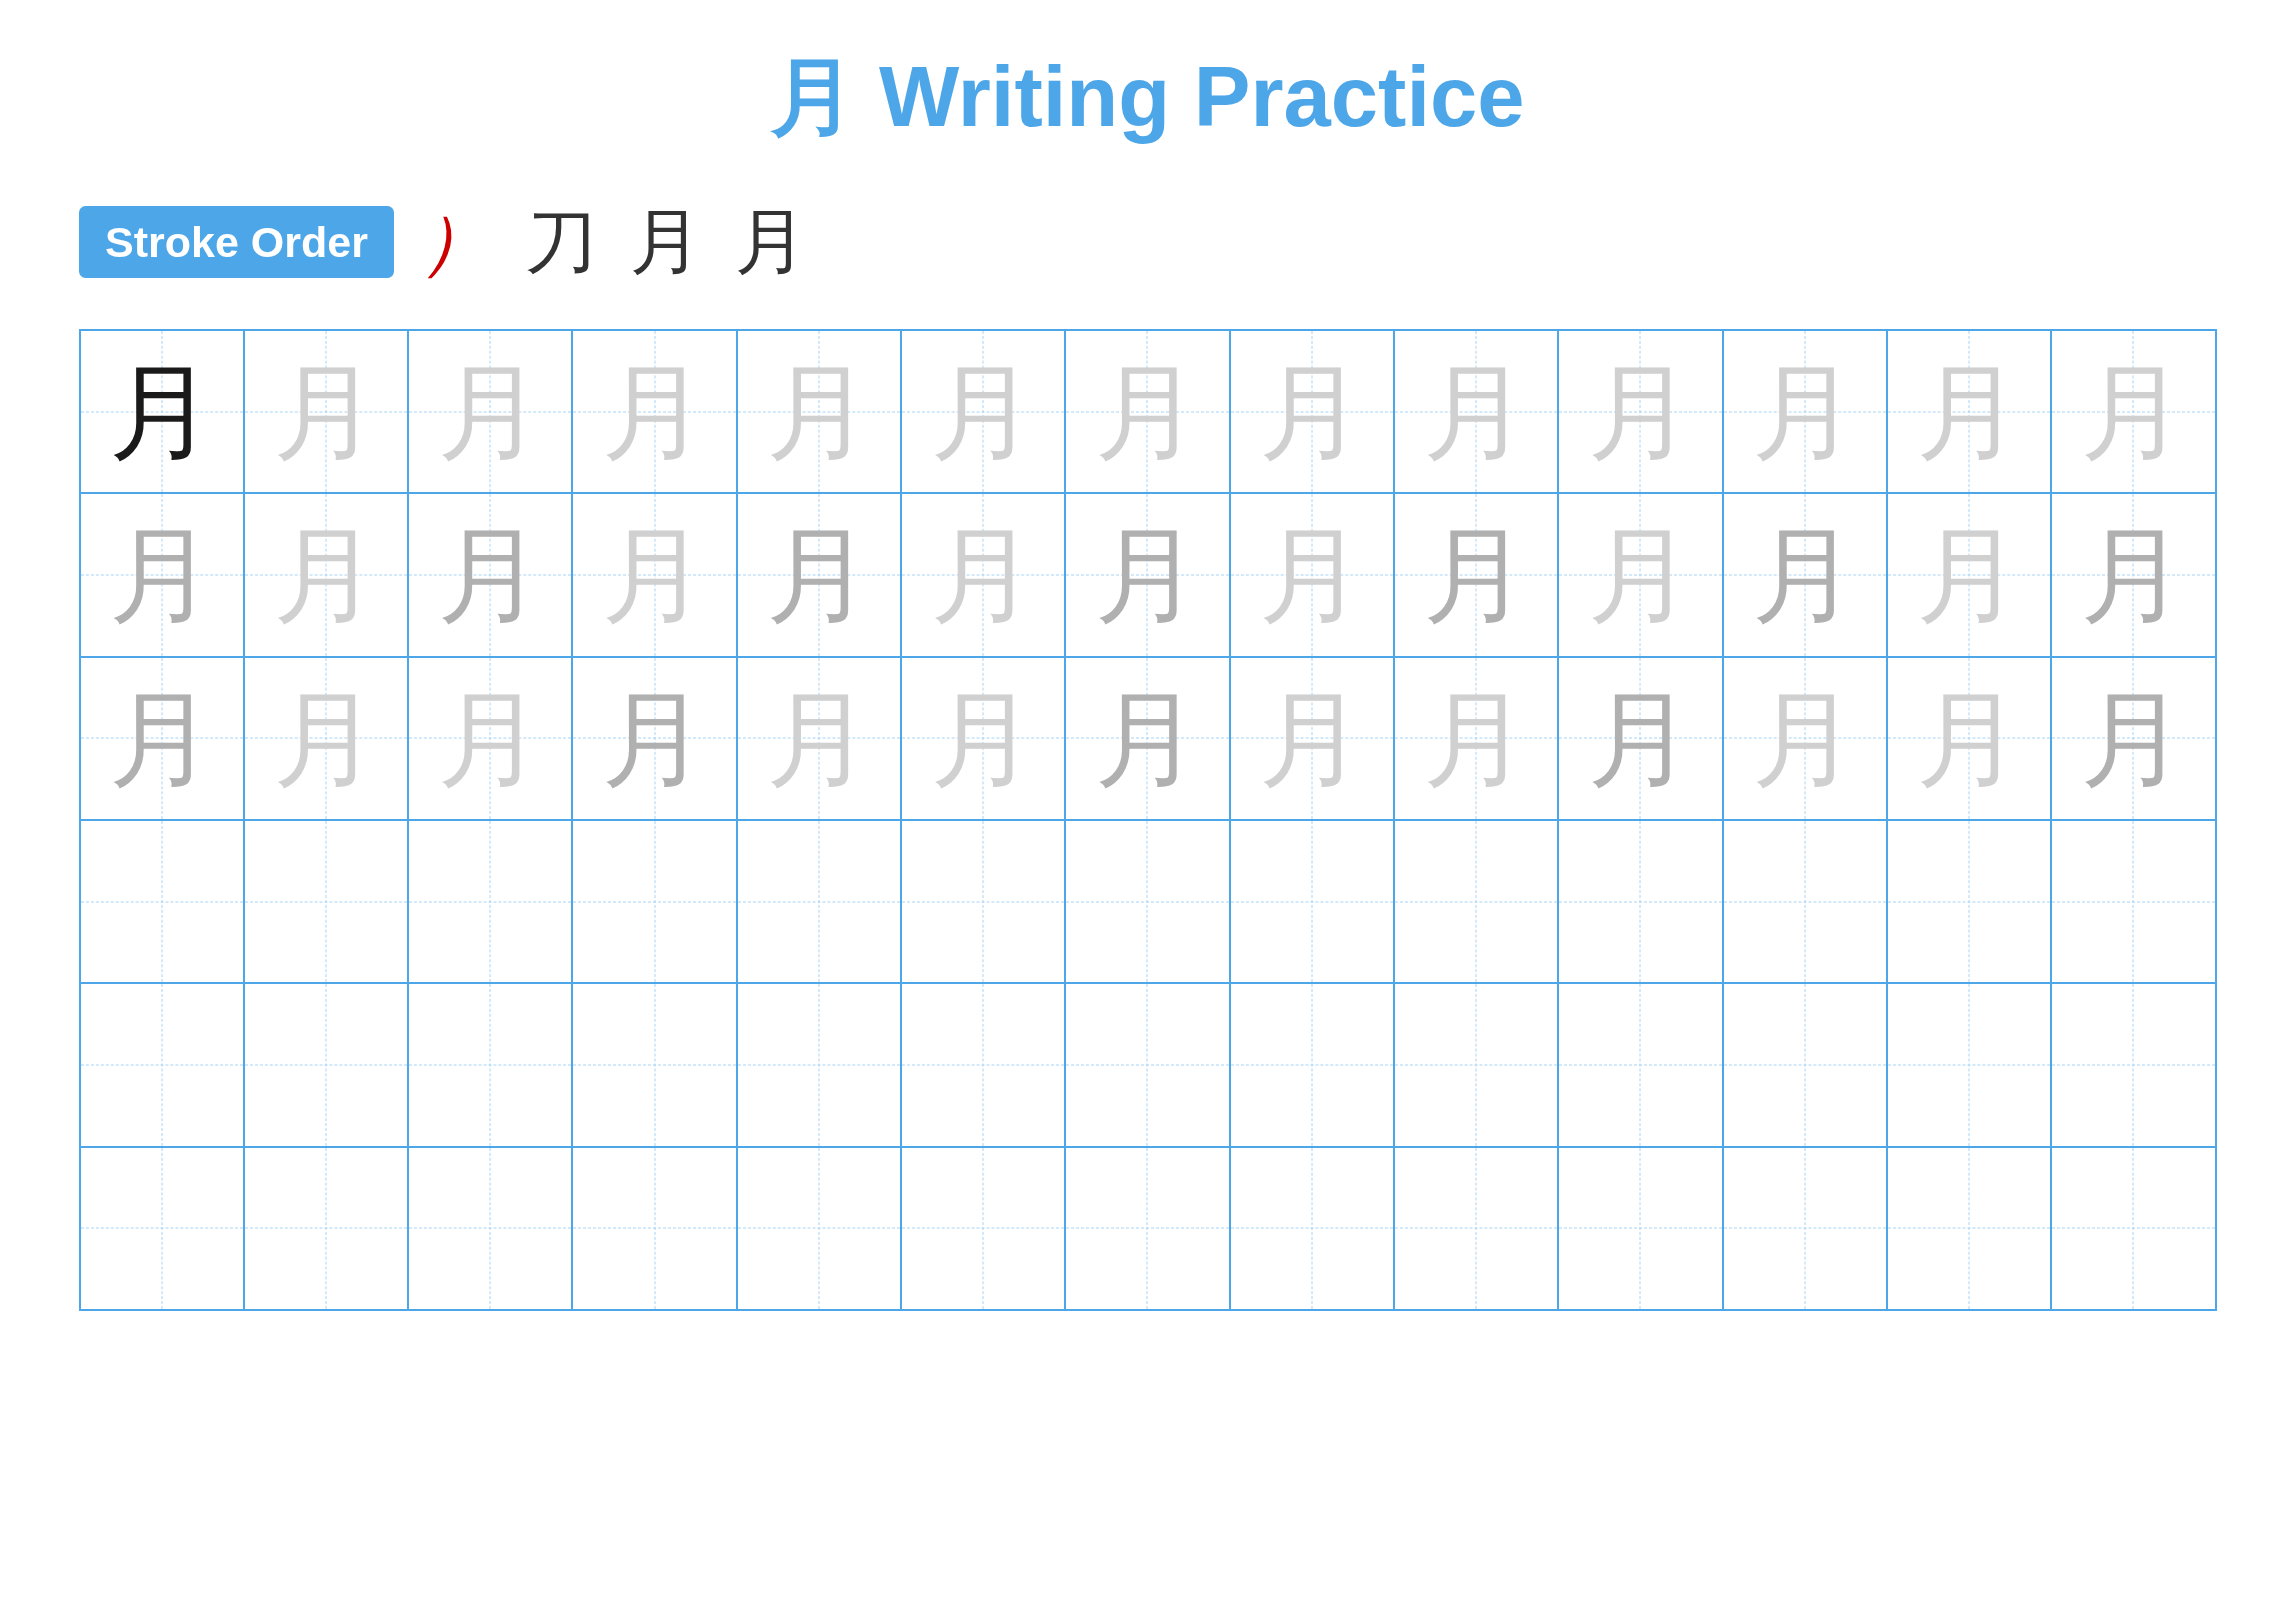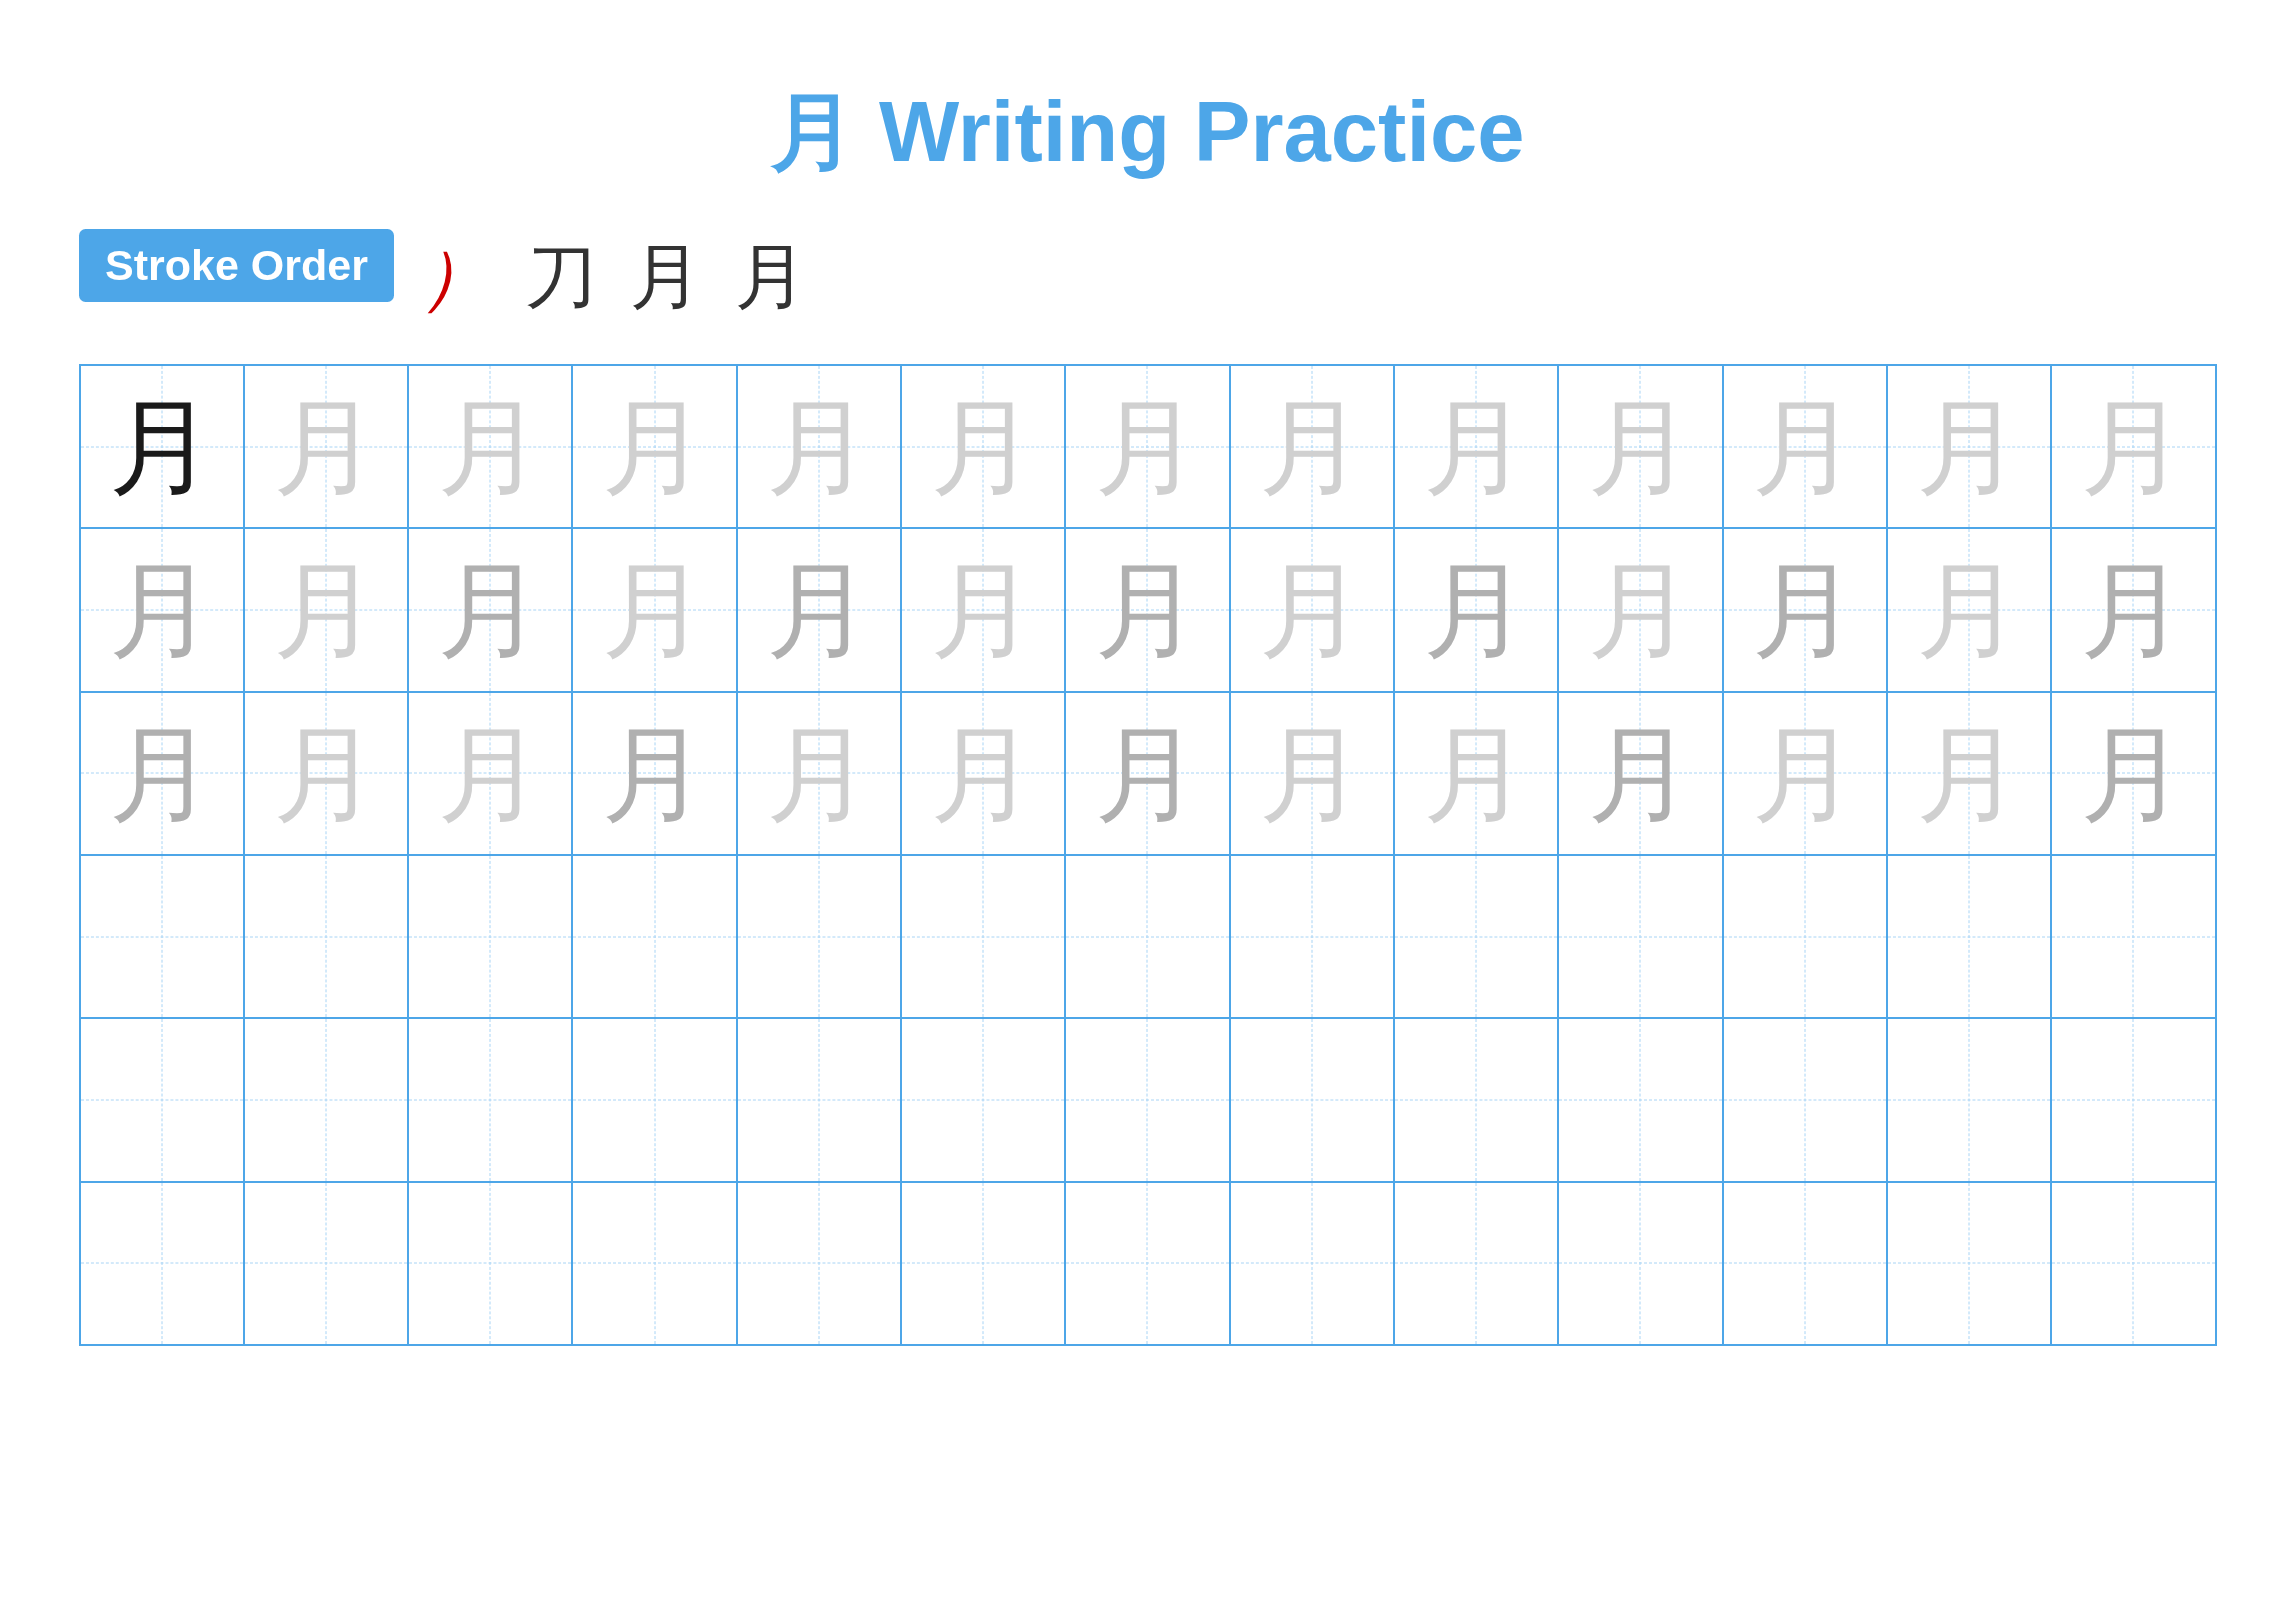--- a/index.html
+++ b/index.html
@@ -9,37 +9,37 @@
       width: 2295px;
       height: 1622px;
       position: relative;
       overflow: hidden;
     }
 
     .page {
       width: 2295px;
       height: 1622px;
       background: #fff;
-      padding: 75px 79px;
+      padding: 40px 79px;
       display: flex;
       flex-direction: column;
       align-items: center;
     }
 
     .title {
       font-size: 85px;
       color: #4da6e8;
       font-weight: bold;
       margin-bottom: 39px;
       text-align: center;
     }
 
     .stroke-order-section {
       display: flex;
-      align-items: flex-start;
+      align-items: center;
       width: 100%;
       margin-bottom: 39px;
       gap: 26px;
     }
 
     .stroke-order-badge {
       background: #4da6e8;
       color: #fff;
       font-size: 43px;
       font-weight: bold;

